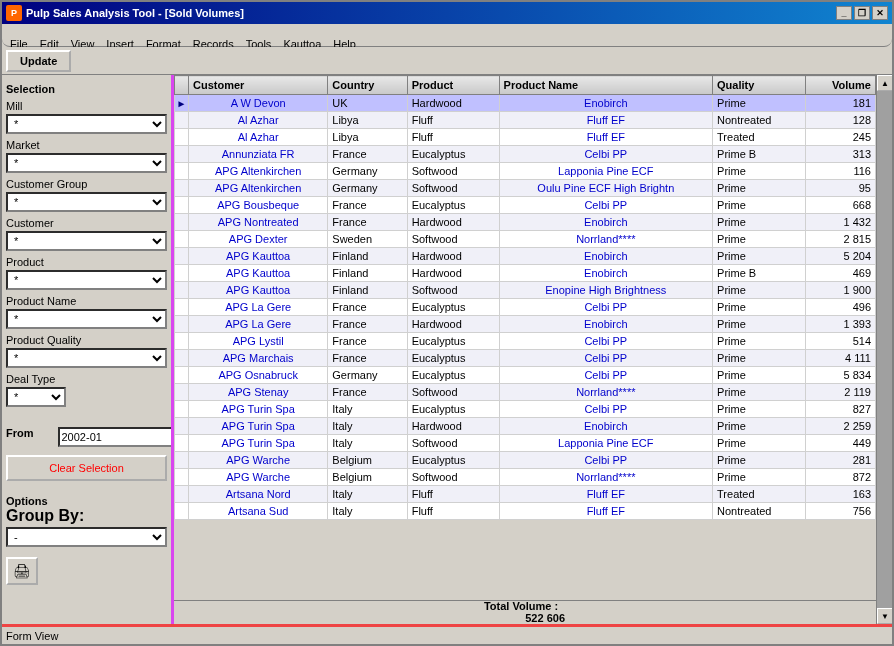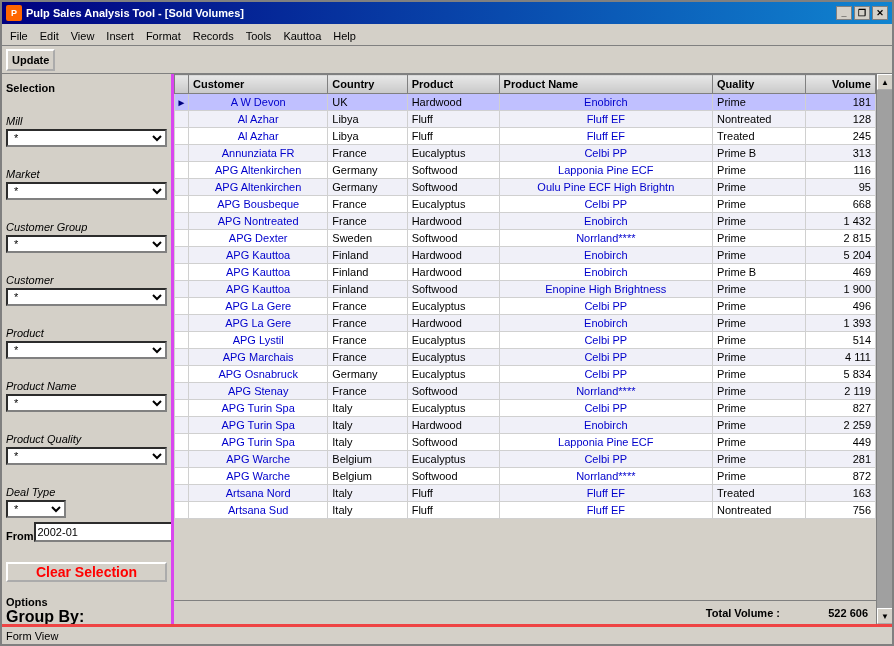--- a/index.html
+++ b/index.html
@@ -57,24 +57,25 @@
       align-items: center;
       justify-content: center;
       font-size: 9px;
       cursor: pointer;
       color: black;
     }
     .menu-bar {
       background: #d4d0c8;
       height: 22px;
       display: flex;
-      align-items: flex-end;
+      align-items: flex-start;
       border-bottom: 1px solid #808080;
       flex-shrink: 0;
-      padding: 0 2px;
+      padding: 11px 2px;
+      border-radius: 8px;
     }
     .menu-item {
       padding: 2px 6px;
       font-size: 11px;
       cursor: pointer;
       height: 18px;
       display: flex;
       align-items: center;
     }
     .toolbar {
@@ -103,56 +104,55 @@
       flex-direction: column;
       gap: 2px;
     }
     .section-label {
       font-size: 11px;
       font-weight: bold;
       margin-top: 4px;
     }
     .field-label {
       font-size: 11px;
-      margin-top: 19px;
-      font-style: italic;
+      margin-top: 3px;
     }
     .dropdown-select {
       width: 100%;
       height: 20px;
       border: 2px inset #808080;
       background: white;
       font-size: 11px;
       padding: 0 2px;
     }
     .from-to-row {
       display: flex;
-      gap: 0;
-      align-items: flex-end;
-      margin-top: 2px;
+      gap: 24px;
+      align-items: flex-start;
+      margin-top: 18px;
     }
     .from-to-label { font-size: 11px; font-weight: bold; width: 30px; }
     .from-to-input {
       flex: 1;
       height: 20px;
       border: 2px inset #808080;
       background: white;
       font-size: 11px;
       padding: 0 2px;
     }
     .clear-btn {
       width: 100%;
       height: 26px;
       background: #d4d0c8;
       border: 2px outset #ffffff;
-      font-size: 14px;
-      font-weight: bold;
+      font-size: 11px;
+      font-weight: normal;
       color: red;
       cursor: pointer;
-      margin-top: 18px;
+      margin-top: 6px;
     }
     .options-section {
       margin-top: 8px;
     }
     .group-by-label { font-size: 16px; font-weight: bold; margin-bottom: 2px; }
     .print-area {
       margin-top: 8px;
       display: flex;
       align-items: center;
       gap: 4px;
@@ -224,20 +224,21 @@
       background: #d4d0c8;
       height: 24px;
       display: flex;
       align-items: center;
       justify-content: flex-end;
       padding: 0 8px;
       border-top: 1px solid #808080;
       font-size: 11px;
       font-weight: bold;
       flex-shrink: 0;
+      flex-direction: column;
     }
     .total-label { margin-right: 8px; }
     .total-value { min-width: 80px; text-align: right; }
     .status-bar {
       height: 20px;
       background: #d4d0c8;
       border-top: 3px solid #ef4444;
       display: flex;
       align-items: center;
       padding: 0 4px;
@@ -261,21 +262,21 @@
       justify-content: center;
       font-size: 8px;
       cursor: pointer;
     }
     .scroll-track {
       flex: 1;
       background: #a0a0a0;
     }
     .update-btn {
       height: 22px;
-      padding: 2px 4px;
+      padding: 2px 12px;
       background: #d4d0c8;
       border: 2px outset #ffffff;
       font-size: 11px;
       font-weight: bold;
       cursor: pointer;
     }
   </style>
 </head>
 <body>
 

